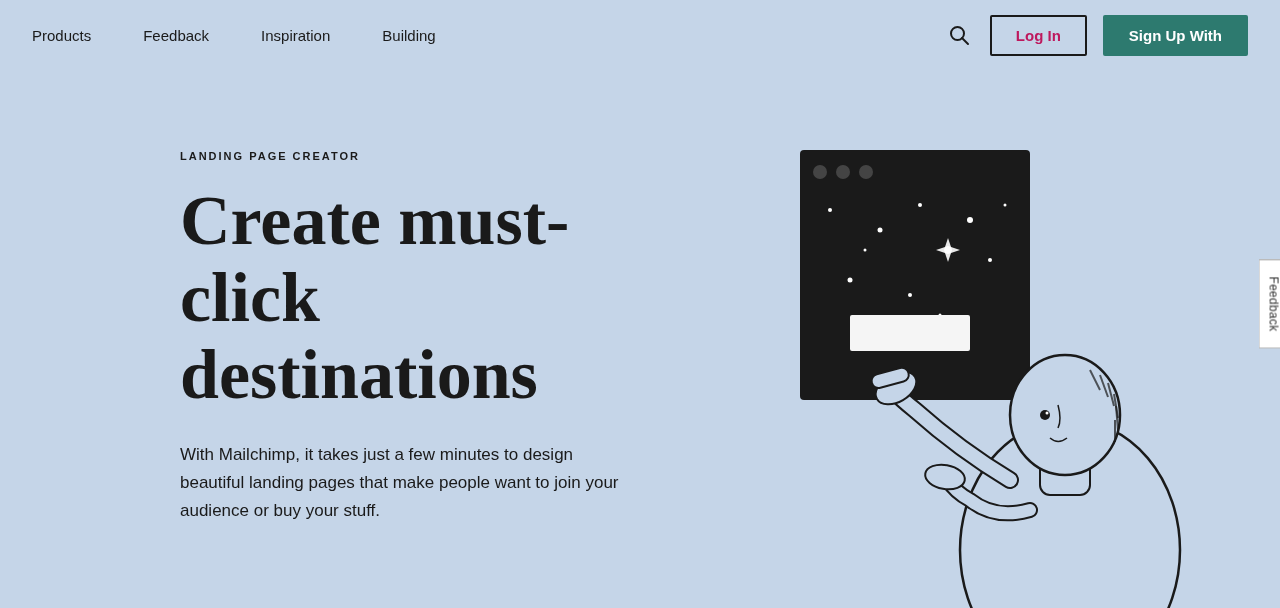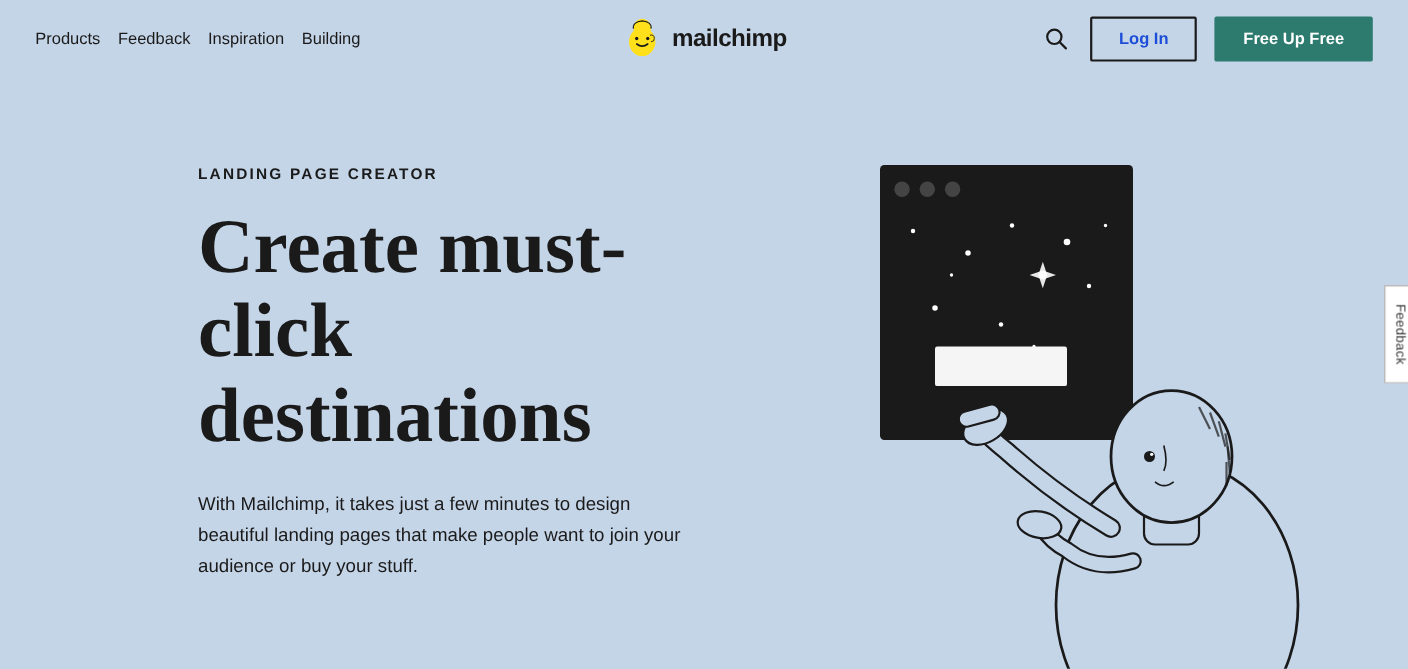--- a/index.html
+++ b/index.html
@@ -17,21 +17,21 @@
       justify-content: space-between;
       padding: 0 32px;
       height: 70px;
       background-color: #c5d5e8;
       position: relative;
       z-index: 10;
     }
     .nav-left {
       display: flex;
       align-items: center;
-      gap: 16px;
+      gap: 52px;
     }
     .nav-left a {
       text-decoration: none;
       color: #1a1a1a;
       font-size: 15px;
       font-weight: 500;
     }
     .nav-center {
       position: absolute;
       left: 50%;
@@ -59,21 +59,21 @@
       background: none;
       border: none;
       cursor: pointer;
       padding: 4px;
       display: flex;
       align-items: center;
     }
     .login-btn {
       background: none;
       border: 2px solid #1a1a1a;
-      color: #1d4ed8;
+      color: #be185d;
       padding: 10px 24px;
       font-size: 15px;
       font-weight: 600;
       cursor: pointer;
       border-radius: 2px;
     }
     .signup-btn {
       background: #2d7a6f;
       border: none;
       color: #fff;
@@ -91,21 +91,21 @@
       justify-content: space-between;
       padding: 60px 180px 0 180px;
       min-height: 538px;
       position: relative;
     }
     .hero-content {
       max-width: 480px;
       padding-top: 20px;
     }
     .hero-label {
-      font-size: 14px;
+      font-size: 11px;
       font-weight: 700;
       letter-spacing: 2px;
       text-transform: uppercase;
       color: #1a1a1a;
       margin-bottom: 20px;
     }
     .hero-title {
       font-size: 70px;
       font-weight: 800;
       line-height: 1.1;
@@ -161,45 +161,30 @@
 <body>
 
 <nav>
   <div class="nav-left">
     <a href="#">Products</a>
     <a href="#">Feedback</a>
     <a href="#">Inspiration</a>
     <a href="#">Building</a>
   </div>
 
-  <div class="nav-center">
-
-    <svg class="nav-logo-icon" viewBox="0 0 38 38" xmlns="http://www.w3.org/2000/svg">
-      <ellipse cx="19" cy="22" rx="12" ry="13" fill="#FFE01B"></ellipse>
-      <circle cx="14" cy="19" r="1.5" fill="#1a1a1a"></circle>
-      <circle cx="24" cy="19" r="1.5" fill="#1a1a1a"></circle>
-      <path d="M14 24 Q19 28 24 24" stroke="#1a1a1a" stroke-width="1.5" fill="none" stroke-linecap="round"></path>
-      <ellipse cx="19" cy="10" rx="8" ry="9" fill="#FFE01B"></ellipse>
-      <path d="M11 10 Q10 4 19 3 Q28 4 27 10" stroke="#1a1a1a" stroke-width="1" fill="none"></path>
-      <path d="M26 16 Q30 15 30 19 Q30 22 27 22" fill="#FFE01B" stroke="#1a1a1a" stroke-width="0.8"></path>
-      <circle cx="14" cy="19" r="1" fill="#1a1a1a"></circle>
-      <circle cx="24" cy="19" r="1" fill="#1a1a1a"></circle>
-    </svg>
-    <span class="nav-logo-text">mailchimp</span>
-  </div>
 
   <div class="nav-right">
     <button class="search-btn">
       <svg width="22" height="22" viewBox="0 0 22 22" fill="none" xmlns="http://www.w3.org/2000/svg">
         <circle cx="9.5" cy="9.5" r="6.5" stroke="#1a1a1a" stroke-width="2"></circle>
         <line x1="14" y1="14" x2="20" y2="20" stroke="#1a1a1a" stroke-width="2" stroke-linecap="round"></line>
       </svg>
     </button>
     <button class="login-btn">Log In</button>
-    <button class="signup-btn">Free Up Free</button>
+    <button class="signup-btn">Sign Up With</button>
   </div>
 </nav>
 
 <section class="hero">
   <div class="hero-content">
     <p class="hero-label">LANDING PAGE CREATOR</p>
     <h1 class="hero-title">Create must-click destinations</h1>
     <p class="hero-desc">With Mailchimp, it takes just a few minutes to design beautiful landing pages that make people want to join your audience or buy your stuff.</p>
   </div>
 

